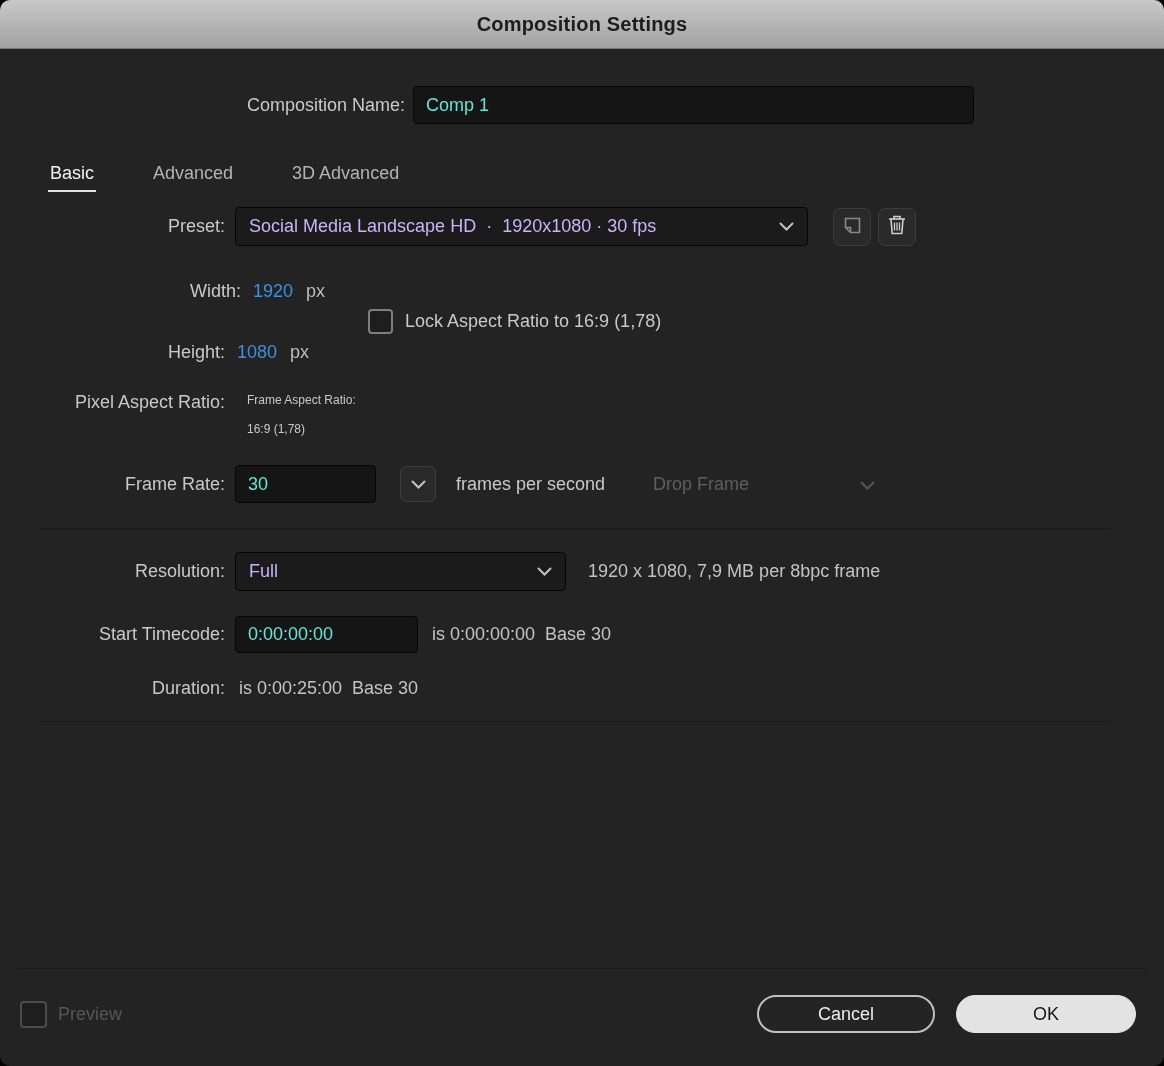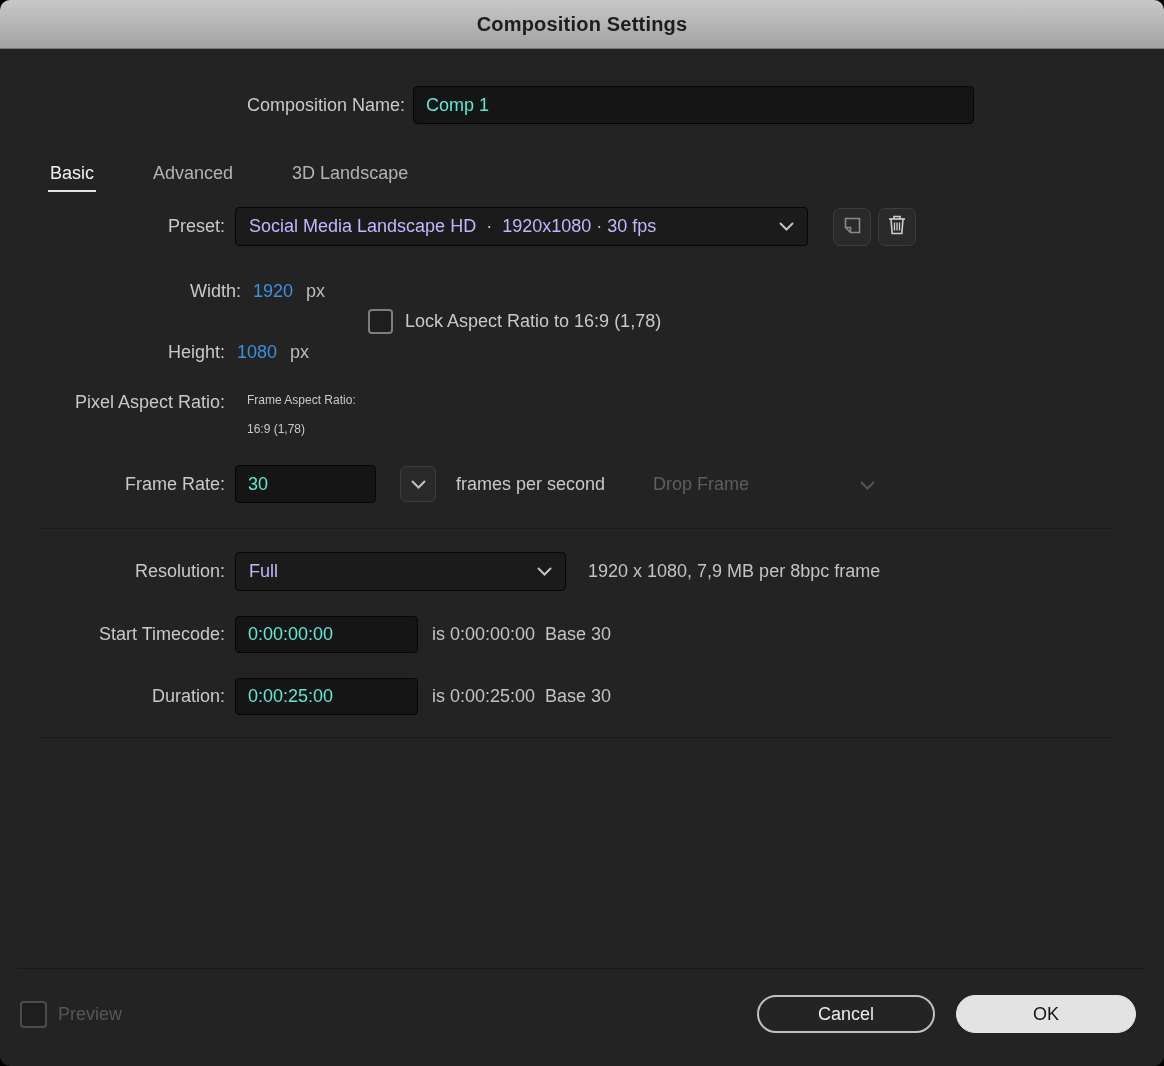--- a/index.html
+++ b/index.html
@@ -93,21 +93,21 @@
   <div class="content">
 
     <div class="row name-row">
       <div class="lbl">Composition Name:</div>
       <input class="txt name-input" type="text" value="Comp 1" style="">
     </div>
 
     <div class="tabs">
       <div class="tab active">Basic</div>
       <div class="tab">Advanced</div>
-      <div class="tab">3D Landscape</div>
+      <div class="tab">3D Advanced</div>
     </div>
 
     <div class="row row-preset">
       <div class="lbl">Preset:</div>
       <div class="dropdown dd-preset">
         <span class="dd-val">Social Media Landscape HD  ·  1920x1080 · 30 fps</span>
         <span class="chev">
           <svg width="15" height="9" viewBox="0 0 15 9">
               <path d="M1.5 1.5l6 6 6-6" fill="none" stroke="#c4c4c4" stroke-width="2" stroke-linecap="round"></path>
             </svg>
@@ -195,21 +195,20 @@
     </div>
 
     <div class="row row-tc">
       <div class="lbl">Start Timecode:</div>
       <input class="txt tc-input" type="text" value="0:00:00:00" style="">
       <span class="tc-info">is 0:00:00:00  Base 30</span>
     </div>
 
     <div class="row row-dur">
       <div class="lbl">Duration:</div>
-      <input class="txt tc-input" type="text" value="0:00:25:00" style="">
       <span class="tc-info">is 0:00:25:00  Base 30</span>
     </div>
 
     <div class="divider d2"></div>
 
 
     <div class="spacer"></div>
 
     <div class="footer-divider"></div>
 

